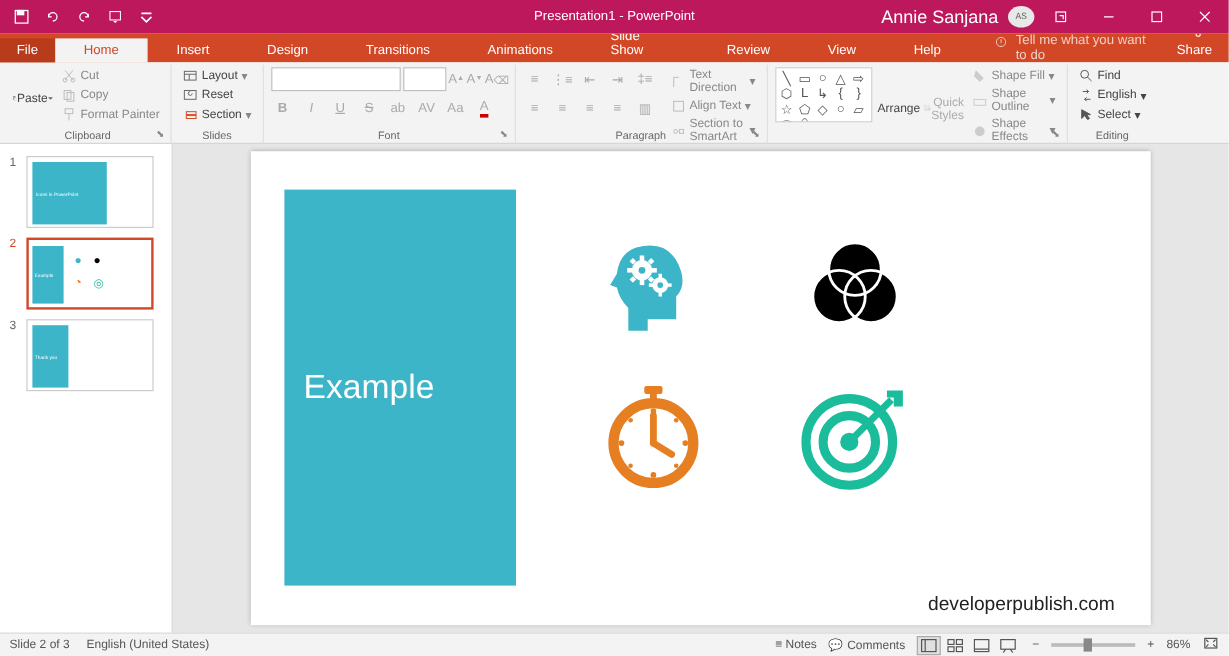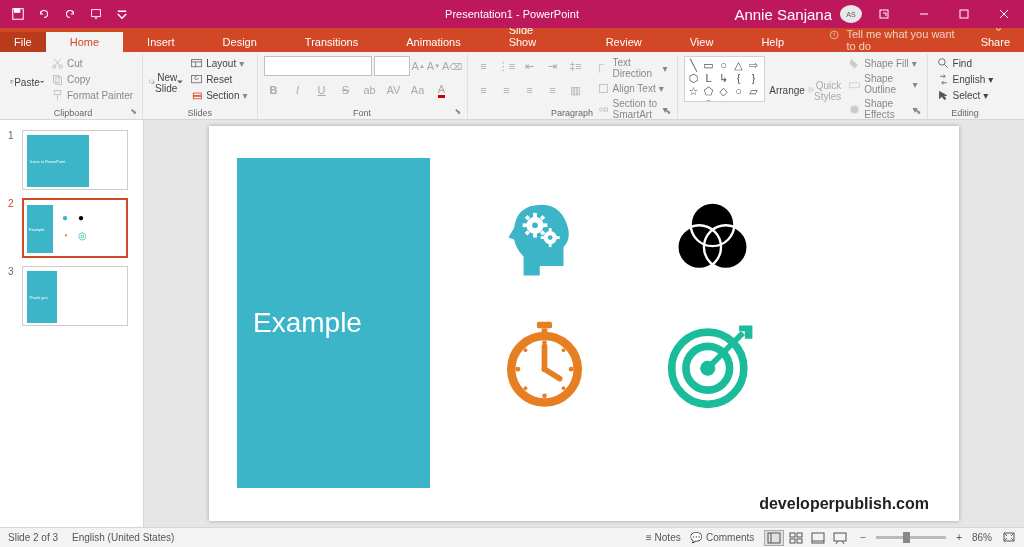--- a/index.html
+++ b/index.html
@@ -58,21 +58,21 @@
 .thumb.selected { border: 2px solid #d24726; }
 .thumb-teal-block { position: absolute; background: #3cb5c8; }
 
 .editor { flex: 1; display: flex; align-items: flex-start; justify-content: center; padding: 6px; position: relative; overflow: hidden; }
 .slide-canvas { width: 750px; height: 395px; background: #fff; box-shadow: 0 0 4px rgba(0,0,0,0.3); position: relative; margin-top: 0; }
 .slide-left-block { position: absolute; left: 28px; top: 32px; width: 193px; height: 330px; background: #3cb5c8; display: flex; align-items: center; padding-left: 16px; }
 .slide-left-block span { color: #fff; font-size: 28px; font-weight: 300; }
 .icon-grid { position: absolute; left: 260px; top: 58px; display: grid; grid-template-columns: 150px 150px; grid-template-rows: 110px 110px; gap: 14px 18px; }
 .slide-icon { display: flex; align-items: center; justify-content: center; }
 .slide-icon svg { width: 95px; height: 95px; }
-.watermark { position: absolute; right: 30px; bottom: 8px; font-size: 16px; color: #222; font-weight: 700; }
+.watermark { position: absolute; right: 30px; bottom: 8px; font-size: 16px; color: #222; font-weight: 400; }
 
 
 .statusbar { height: 20px; background: #f3f3f3; border-top: 1px solid #d6d6d6; display: flex; align-items: center; font-size: 10px; color: #555; padding: 0 8px; }
 .status-left { display: flex; gap: 14px; }
 .status-right { margin-left: auto; display: flex; align-items: center; gap: 10px; }
 .view-btns { display: flex; gap: 2px; }
 .view-btn { width: 20px; height: 16px; display: flex; align-items: center; justify-content: center; cursor: pointer; border: 1px solid transparent; }
 .view-btn.active { background: #e0e0e0; border-color: #aaa;}
 .zoom-slider { width: 70px; height: 3px; background: #bbb; position: relative; }
 .zoom-thumb { width: 7px; height: 11px; background: #888; position: absolute; left: 38%; top: -4px; }
@@ -211,32 +211,20 @@
             <span>Format Painter</span>
           </div>
       </div>
     </div>
     <div class="group-label">Clipboard</div>
     <div class="group-dialog">⬊</div>
   </div>
 
   <div class="group">
     <div class="group-content">
-      <div class="big-btn">
-        <svg viewBox="0 0 24 24">
-            <rect x="3" y="4" width="16" height="12" fill="#fff" stroke="#d24726"></rect>
-            <rect x="12" y="10" width="10" height="10" fill="#fff" stroke="#2a8"></rect>
-            <circle cx="17" cy="15" r="3" fill="#2a8"></circle>
-          </svg>
-        <span class="label" style="white-space:pre">New
-Slide</span>
-        <svg width="8" height="4" viewBox="0 0 8 4">
-            <path d="M0 0 L4 4 L8 0" fill="#666"></path>
-          </svg>
-      </div>
       <div class="small-btn-col">
         <div class="small-btn enabled">
             <svg viewBox="0 0 16 16" stroke="#666" fill="none">
               <rect x="2" y="3" width="12" height="9"></rect>
               <line x1="2" y1="6" x2="14" y2="6"></line>
               <line x1="7" y1="6" x2="7" y2="12"></line>
             </svg>
             <span>Layout</span> 
             <span style="color:#888">▾</span>
           </div>

